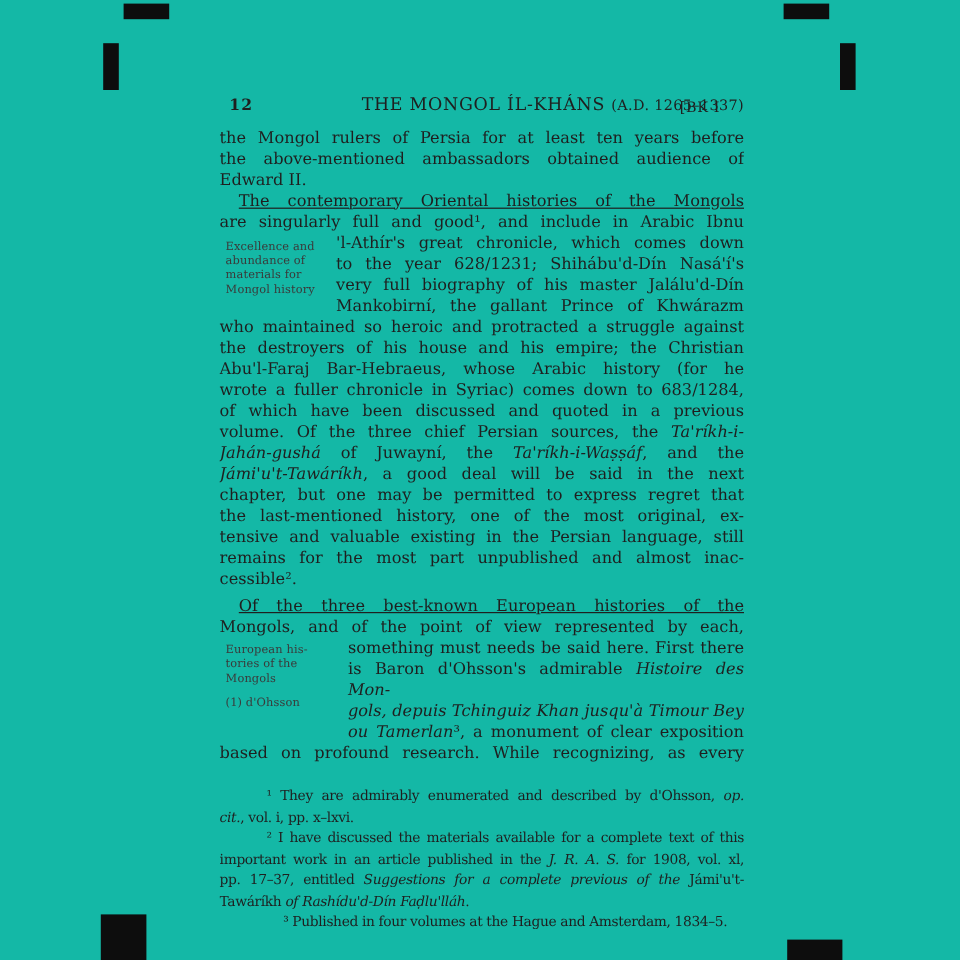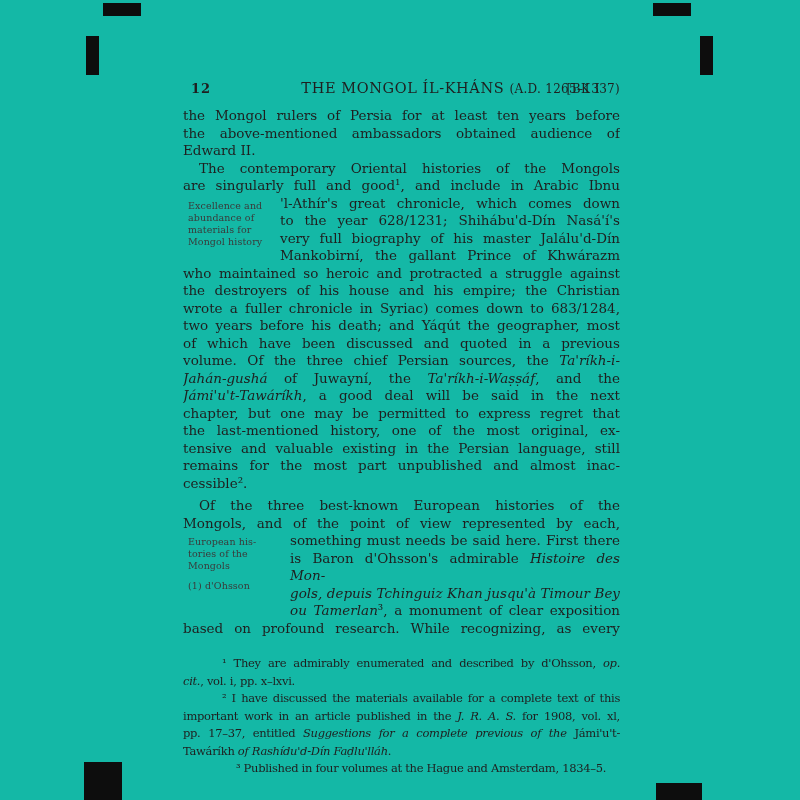--- a/index.html
+++ b/index.html
@@ -31,21 +31,21 @@
   .hdr .pno{position:absolute;left:8px;top:1px;font-size:13px;font-weight:bold;letter-spacing:1px;}
   .hdr .ttl{display:block;text-align:right;}
   .hdr .era{font-size:12px;letter-spacing:.3px;}
   .hdr .bk{position:absolute;right:20px;top:2px;font-size:12px;letter-spacing:.5px;}
 
   .para{position:relative;font-size:13.5px;line-height:17.5px;}
   .p3{margin-top:5px;}
 
   .ln{overflow:hidden;}
   .j{text-align:justify;text-align-last:justify;}
-  .fi{text-indent:16px;}
+  .fi{text-indent:16px;text-decoration:underline;}
   .n1{padding-left:97px;}
   .n2{padding-left:107px;}
   .f{text-indent:39px;text-align:center;}
 
   .sidenote{
     position:absolute;left:5px;width:88px;
     font-size:9.5px;line-height:12px;color:#3a3a3a;
     letter-spacing:.1px;
   }
   .sn1{top:40px;}
@@ -92,22 +92,22 @@
         </div>
       <div>
           <div class="ln j fi">The contemporary Oriental histories of the Mongols</div>
           <div class="ln j">are singularly full and good¹, and include in Arabic Ibnu</div>
           <div class="ln j n1">'l-Athír's great chronicle, which comes down</div>
           <div class="ln j n1">to the year 628/1231; Shihábu'd-Dín Nasá'í's</div>
           <div class="ln j n1">very full biography of his master Jalálu'd-Dín</div>
           <div class="ln j n1">Mankobirní, the gallant Prince of Khwárazm</div>
           <div class="ln j">who maintained so heroic and protracted a struggle against</div>
           <div class="ln j">the destroyers of his house and his empire; the Christian</div>
+          <div class="ln j">Abu'l-Faraj Bar-Hebraeus, whose Arabic history (for he</div>
           <div class="ln j">wrote a fuller chronicle in Syriac) comes down to 683/1284,</div>
-          <div class="ln j">two years before his death; and Yáqút the geographer, most</div>
           <div class="ln j">of which have been discussed and quoted in a previous</div>
           <div class="ln j">volume. Of the three chief Persian sources, the <i>Ta'ríkh-i-</i></div>
           <div class="ln j"><i>Jahán-gushá</i> of Juwayní, the <i>Ta'ríkh-i-Waṣṣáf</i>, and the</div>
           <div class="ln j"><i>Jámi'u't-Tawáríkh</i>, a good deal will be said in the next</div>
           <div class="ln j">chapter, but one may be permitted to express regret that</div>
           <div class="ln j">the last-mentioned history, one of the most original, ex-</div>
           <div class="ln j">tensive and valuable existing in the Persian language, still</div>
           <div class="ln j">remains for the most part unpublished and almost inac-</div>
           <div class="ln">cessible².</div>
         </div>

